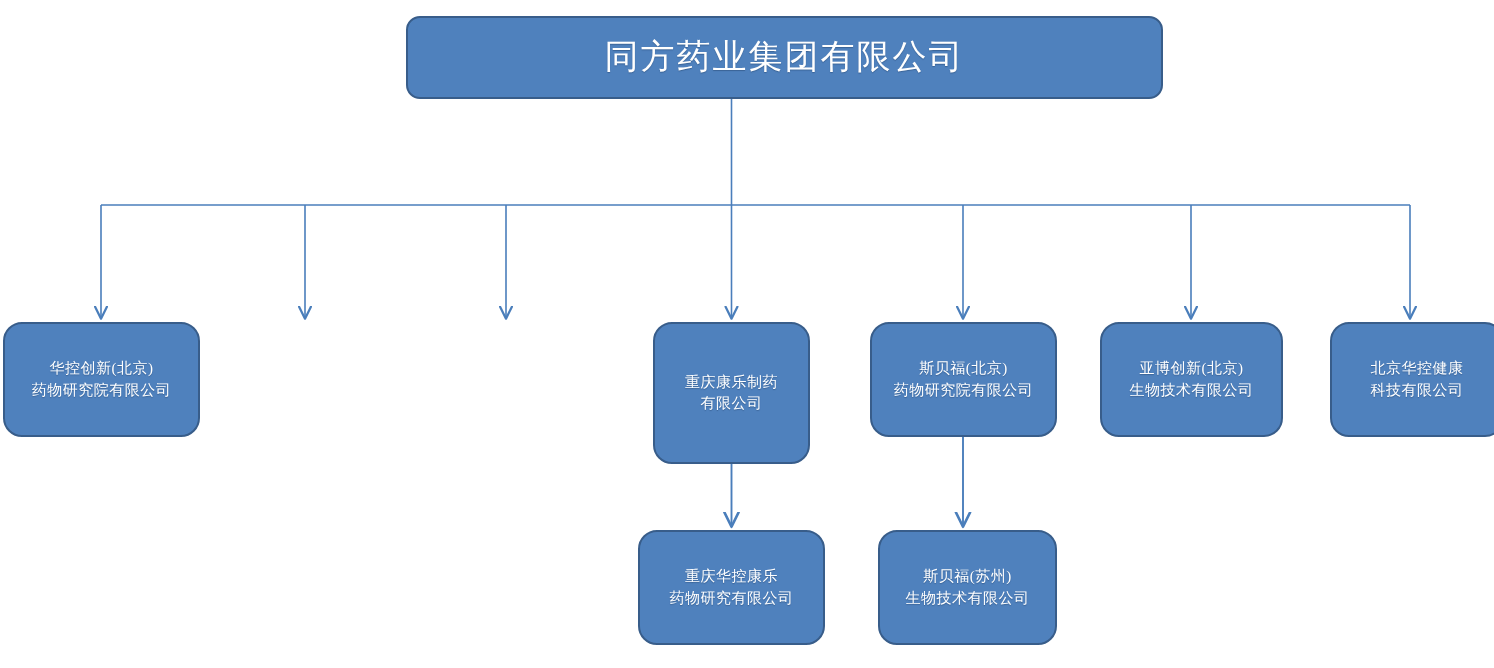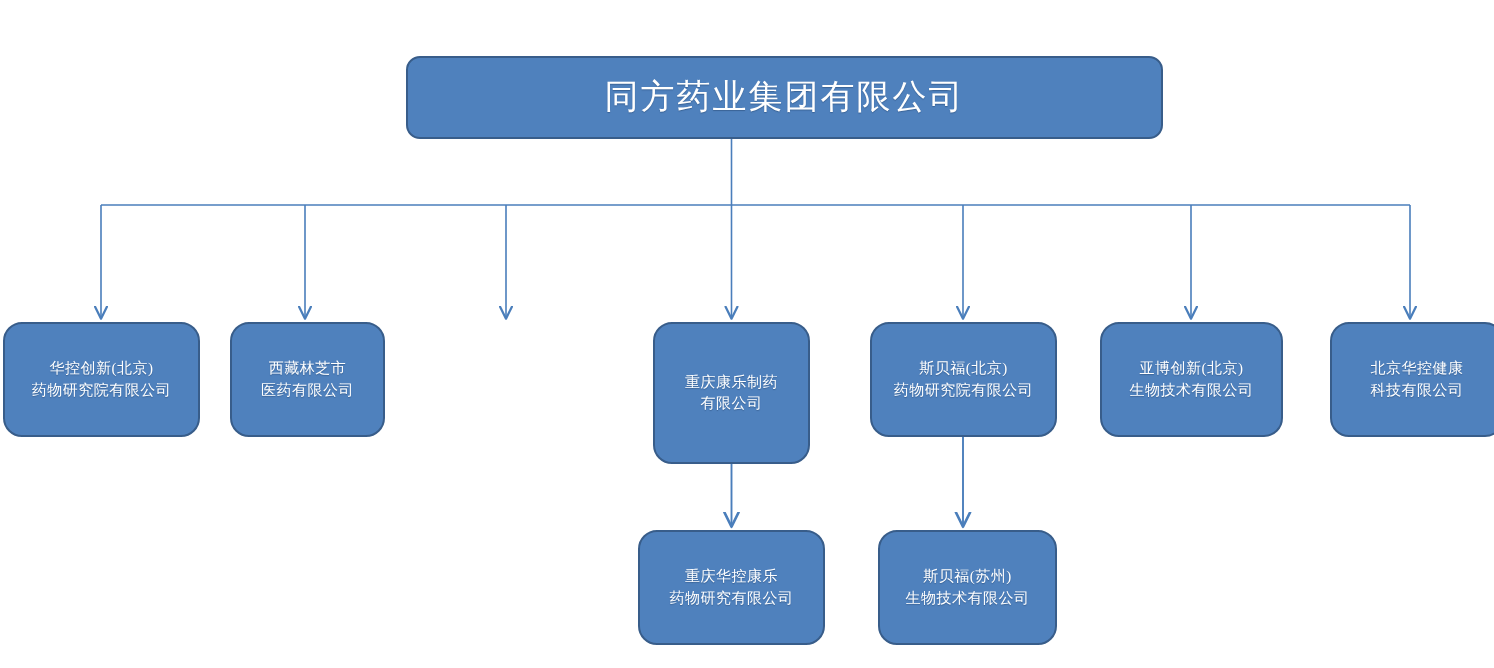--- a/index.html
+++ b/index.html
@@ -76,33 +76,29 @@
     <path d="M 506 205 L 506 318" fill="none" stroke="#4A7EBB" stroke-width="1.6" marker-end="url(#arrowhead)"></path>
     <path d="M 731.5 205 L 731.5 318" fill="none" stroke="#4A7EBB" stroke-width="1.6" marker-end="url(#arrowhead)"></path>
     <path d="M 963 205 L 963 318" fill="none" stroke="#4A7EBB" stroke-width="1.6" marker-end="url(#arrowhead)"></path>
     <path d="M 1191 205 L 1191 318" fill="none" stroke="#4A7EBB" stroke-width="1.6" marker-end="url(#arrowhead)"></path>
     <path d="M 1410 205 L 1410 318" fill="none" stroke="#4A7EBB" stroke-width="1.6" marker-end="url(#arrowhead)"></path>
 
     <path d="M 731.5 437 L 731.5 526" fill="none" stroke="#4A7EBB" stroke-width="1.9" marker-end="url(#arrowhead)"></path>
     <path d="M 963 437 L 963 526" fill="none" stroke="#4A7EBB" stroke-width="1.9" marker-end="url(#arrowhead)"></path>
   </svg>
 
-  <div class="org-node level-root" style="left:406px; top:16px; width:757px; height:83px;margin-top:40px;">
+  <div class="org-node level-root" style="left:406px; top:16px; width:757px; height:83px;">
     <span class="node-label">同方药业集团有限公司</span>
   </div>
 
   <div class="org-node level-1" style="left:3px; top:322px; width:197px; height:115px;">
     <span class="node-label">华控创新(北京)
 药物研究院有限公司</span>
   </div>
 
-  <div class="org-node level-1" style="left:230px; top:322px; width:155px; height:115px;">
-    <span class="node-label">西藏林芝市
-医药有限公司</span>
-  </div>
 
 
   <div class="org-node level-1" style="left:653px; top:322px; width:157px; height:142px;">
     <span class="node-label">重庆康乐制药
 有限公司</span>
   </div>
 
   <div class="org-node level-1" style="left:870px; top:322px; width:187px; height:115px;">
     <span class="node-label">斯贝福(北京)
 药物研究院有限公司</span>

